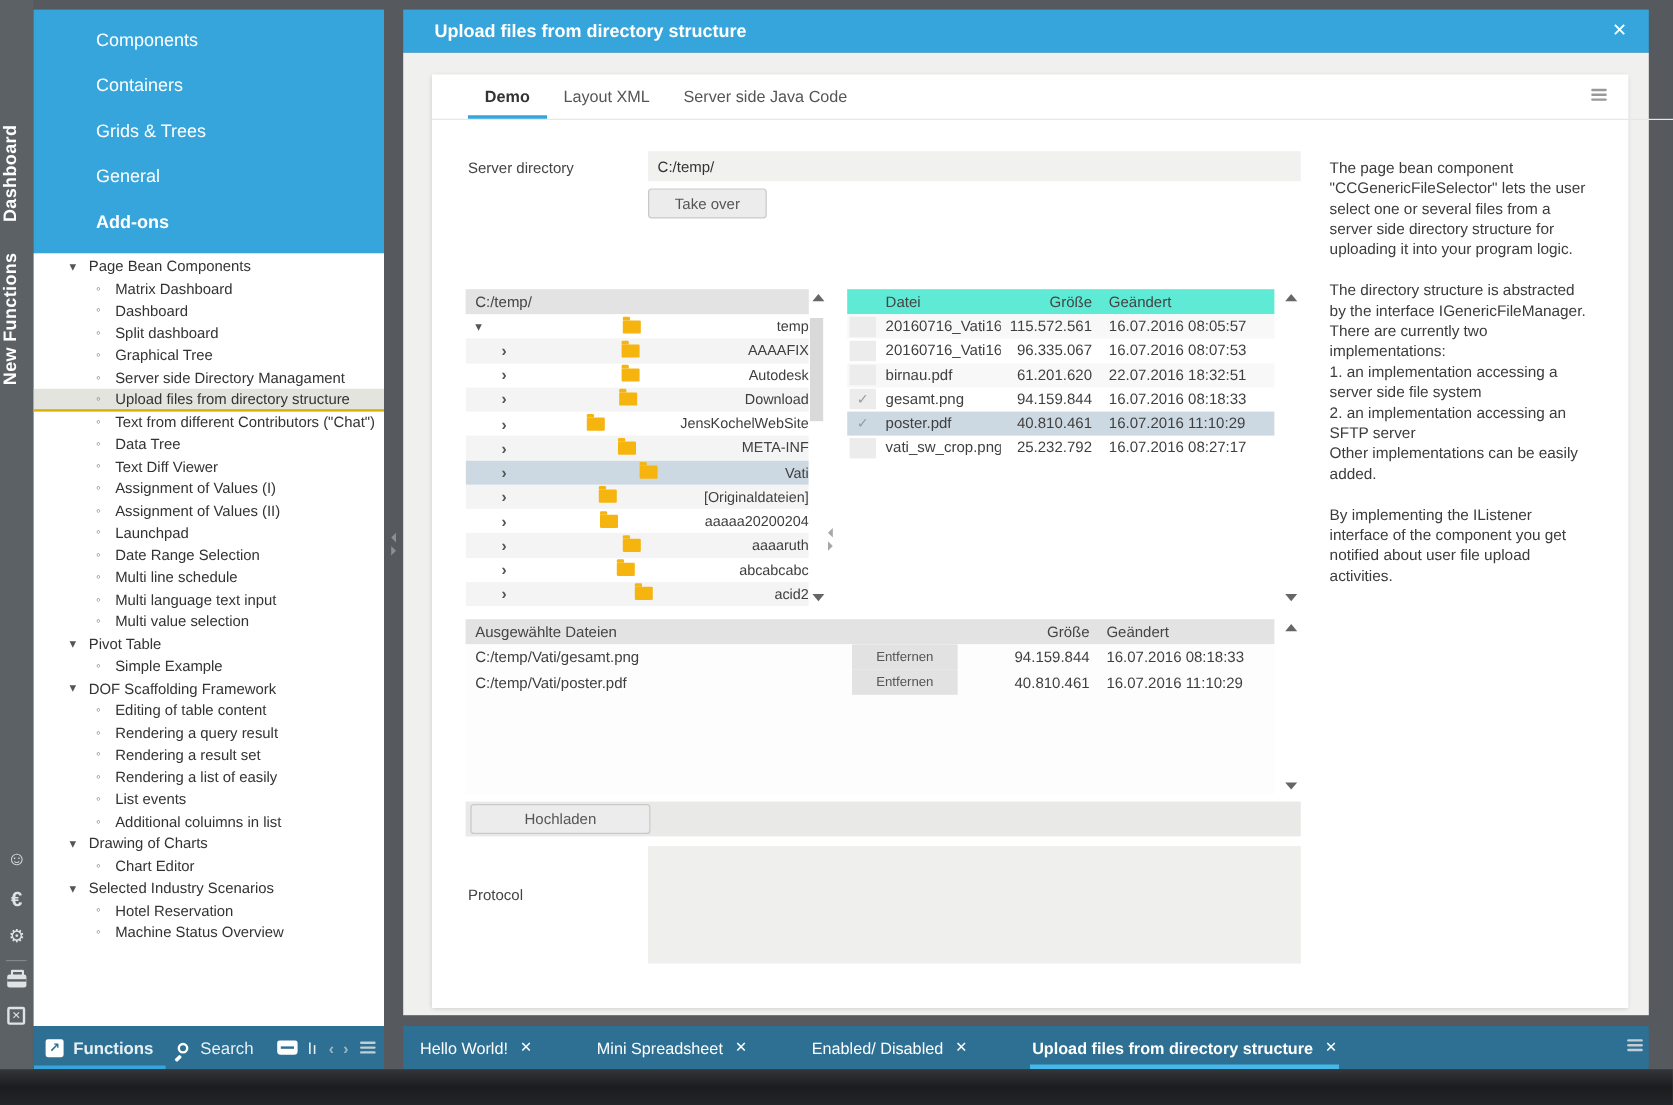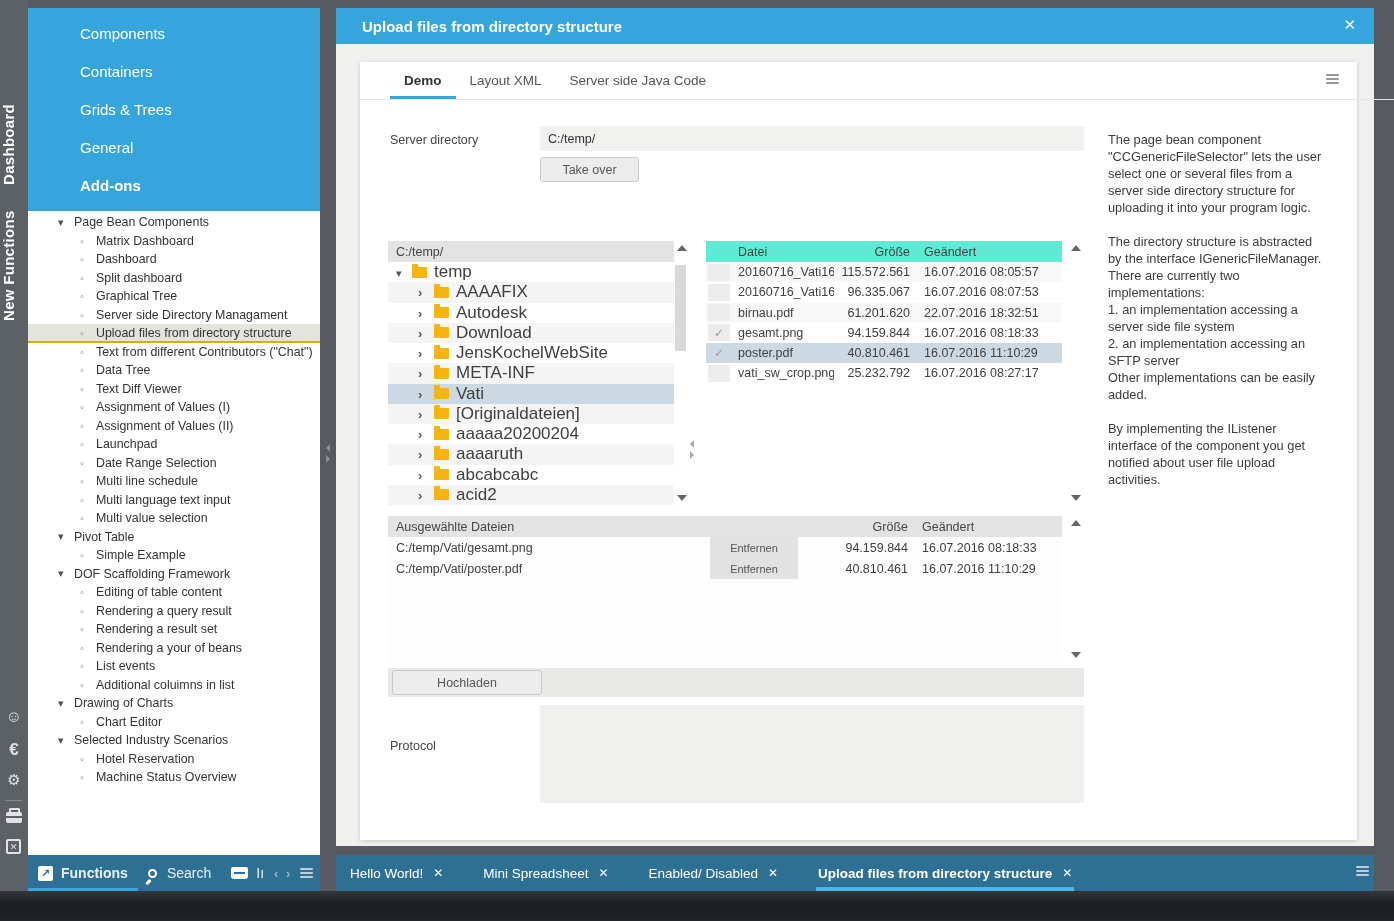--- a/index.html
+++ b/index.html
@@ -65,21 +65,21 @@
   .fld-label { position:absolute; font-size:12.5px; color:#444; }
   .txt-input { position:absolute; background:#f1f1f0; border:none; font-size:12.5px; color:#333;
     padding:0 8px; font-family:inherit; }
   .btn { position:absolute; background:#ececec; border:1px solid #c9c9c9; border-radius:3px; color:#555;
     font-size:12.5px; display:flex; align-items:center; justify-content:center; cursor:pointer; }
 
   
   .panel-head { position:absolute; background:#e3e3e3; font-size:12.5px; color:#444;
     display:flex; align-items:center; padding-left:8px; }
   .dtree { position:absolute; left:388px; top:262px; width:286px; height:243px; background:#fff; overflow:hidden; }
-  .dt-row { display:flex; align-items:center; height:20.25px; font-size:17px; color:#3f3f3f; cursor:pointer; padding-left:8px; }
+  .dt-row { display:flex; align-items:center; height:20.25px; font-size:12px; color:#3f3f3f; cursor:pointer; padding-left:8px;justify-content:space-between; }
   .dt-row:nth-child(even) { background:#f4f4f4; }
   .dt-row:not(.root) { padding-left:30px; }
   .dt-row .tw { width:16px; color:#555; }
   .dt-row.root .tw::before { content:"▾"; font-size:11px; }
   .dt-row:not(.root) .tw::before { content:"›"; font-size:13px; font-weight:700; }
   .dt-row.selected { background:#cdd9e2; }
   .folder { width:15px; height:11px; background:#f6b40e; border-radius:1px; position:relative; margin-right:7px; flex:none; }
   .folder::before { content:''; position:absolute; top:-3px; left:0; width:6px; height:3px; background:#f6b40e;
     border-radius:1px 1px 0 0; }
 
@@ -122,21 +122,21 @@
     font-size:11px; color:#555; cursor:pointer; }
 
   .upload-strip { position:absolute; left:388px; top:668px; width:696px; height:29px; background:#e9e9e8; }
   .proto-area { position:absolute; left:540px; top:705px; width:544px; height:98px; background:#efefee; border:none; }
 
   .desc { position:absolute; left:1108px; top:131px; width:214px; font-size:12.8px; color:#3c3c3c; line-height:17px; }
   .desc p { white-space:pre-line; margin-bottom:17px; }
 
   
   .taskbar { position:absolute; left:336px; top:855px; width:1038px; height:36px; background:#2d7093;
-    display:flex; align-items:center; padding-left:12px; gap:36px; color:#fff; }
+    display:flex; align-items:center; padding-left:12px; gap:50px; color:#fff; }
   .ttab { height:100%; display:flex; align-items:center; gap:10px; font-size:13.5px; cursor:pointer; padding:0 2px; }
   .ttab.selected { font-weight:700; box-shadow:inset 0 -4px 0 #45b7e8; }
   .ttab .x { font-size:12px; font-weight:700; cursor:pointer; }
   .tb-hamb { position:absolute; left:1356px; top:866px; }
 
   .bottom-strip { position:absolute; left:0; top:891px; width:1394px; height:30px;
     background:linear-gradient(180deg,#33363a 0%,#1a1c1e 50%,#232628 100%); }
 </style>
 </head>
 <body>
@@ -250,21 +250,21 @@
     <div class="sb-row">
       <span class="tw"></span>
       <span class="lbl">Rendering a query result</span>
     </div>
     <div class="sb-row">
       <span class="tw"></span>
       <span class="lbl">Rendering a result set</span>
     </div>
     <div class="sb-row">
       <span class="tw"></span>
-      <span class="lbl">Rendering a your of beans</span>
+      <span class="lbl">Rendering a list of easily</span>
     </div>
     <div class="sb-row">
       <span class="tw"></span>
       <span class="lbl">List events</span>
     </div>
     <div class="sb-row">
       <span class="tw"></span>
       <span class="lbl">Additional coluimns in list</span>
     </div>
     <div class="sb-row parent">

